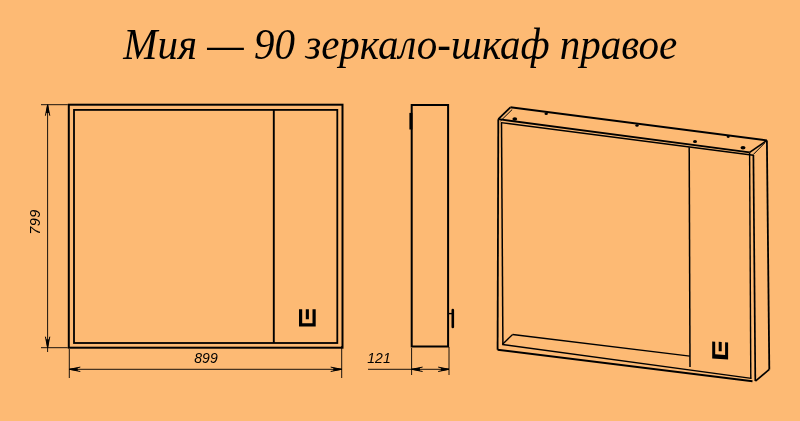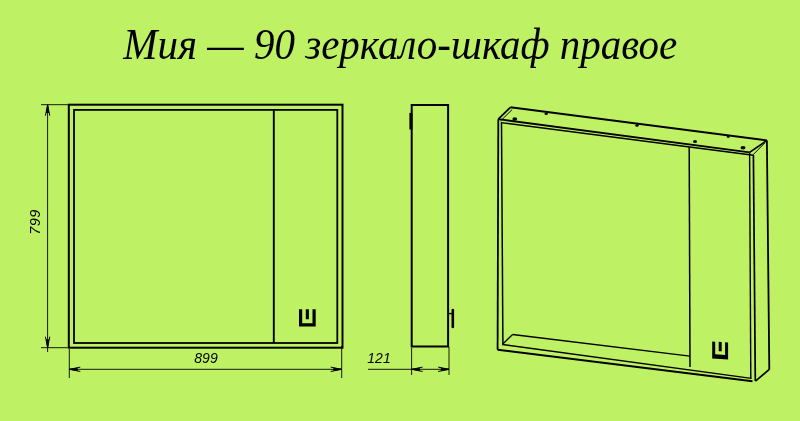--- a/index.html
+++ b/index.html
@@ -1,16 +1,16 @@
 <!DOCTYPE html>
 <html><head>
 <meta charset="utf-8">
 <style>
   html,body{margin:0;padding:0;background:#fff;}
-  .page{position:relative;width:800px;height:421px;background:#bef264;overflow:hidden;}
+  .page{position:relative;width:800px;height:421px;background:#fdba74;overflow:hidden;}
   svg{position:absolute;left:0;top:0;}
 </style>
 </head>
 <body>
 <div class="page">
 <svg width="800" height="421" viewBox="0 0 800 421">
 
   <text x="0" y="0" transform="translate(400.3,59.3) scale(1,1.07)" text-anchor="middle" font-family="'Liberation Serif',serif" font-style="italic" font-size="41" fill="#000">Мия — 90 зеркало-шкаф правое</text>
 
   <rect x="68.8" y="104.7" width="273.7" height="243" fill="none" stroke="#000" stroke-width="2"></rect>

